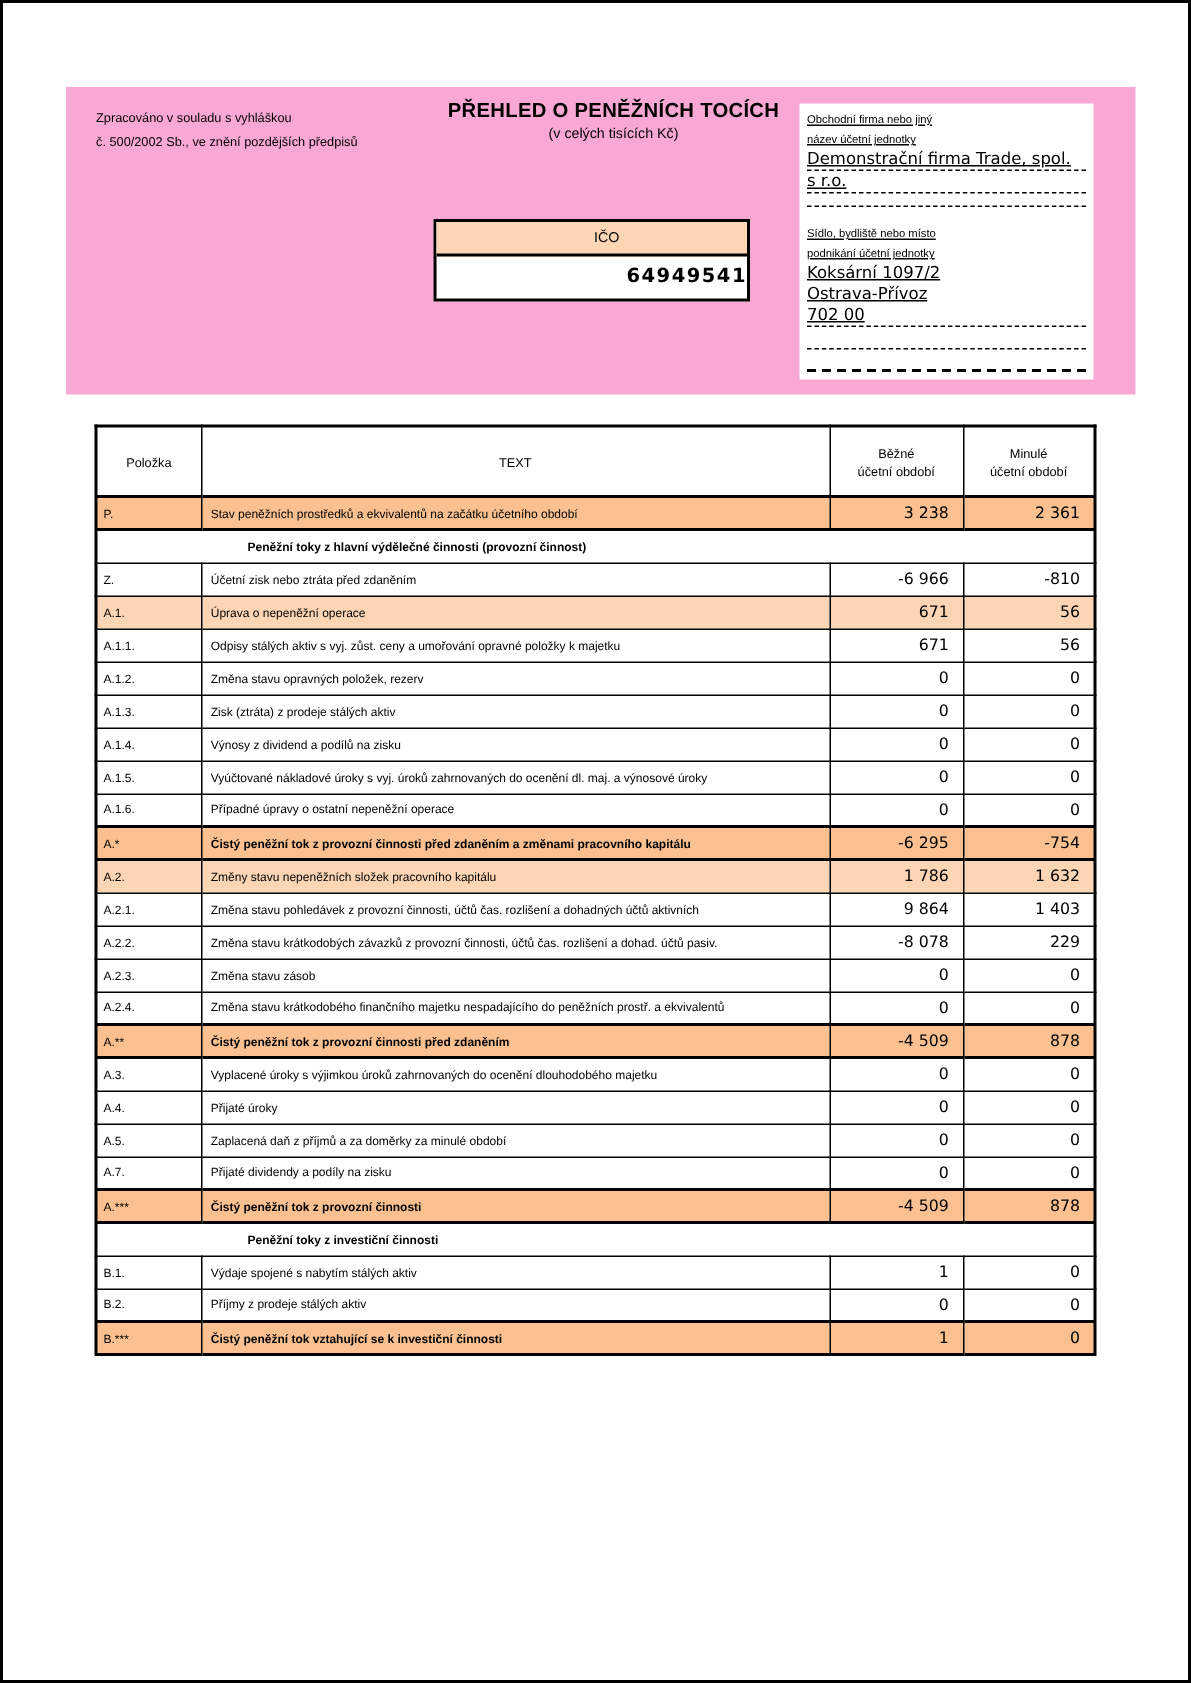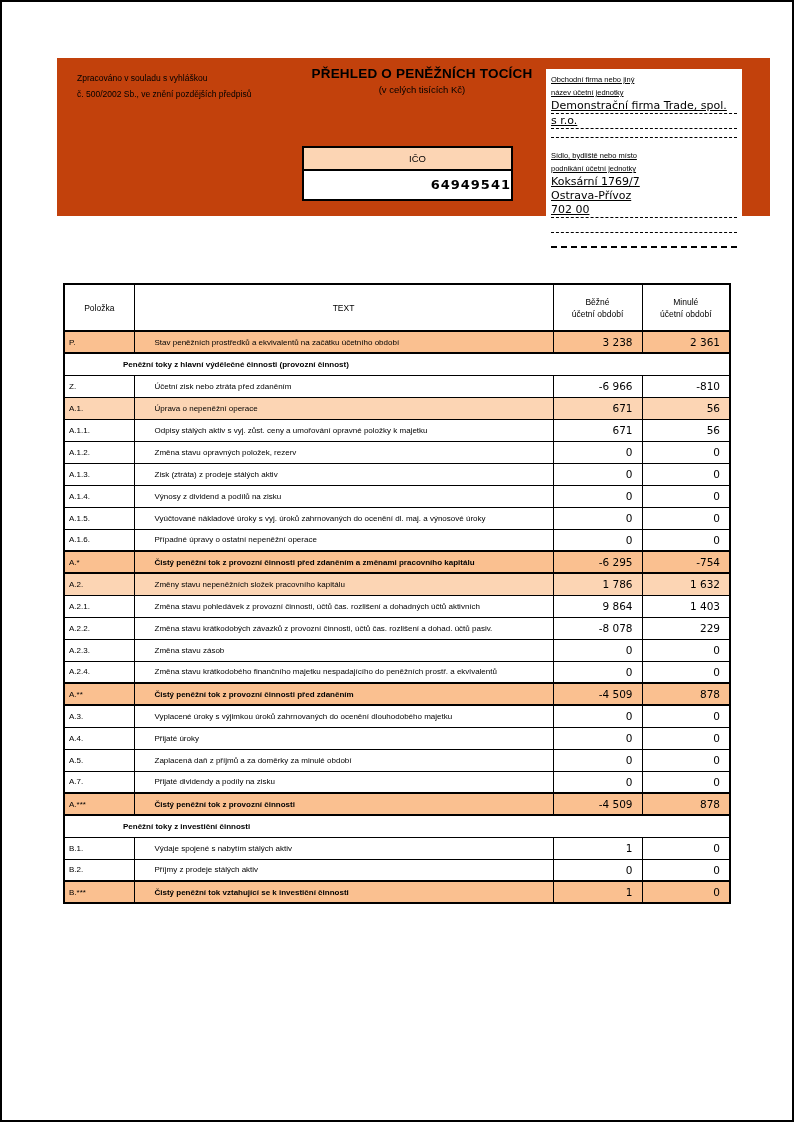--- a/index.html
+++ b/index.html
@@ -4,21 +4,21 @@
 <style>
   html,body { margin:0; padding:0; background:#fff; }
   .page {
     position:relative; width:794px; height:1122px;
     background:#ffffff; box-sizing:border-box;
     border:2px solid #000;
     font-family:"Liberation Sans", sans-serif;
     color:#000; overflow:hidden;
   }
   
-  .band { position:absolute; left:42px; top:56px; width:713px; height:158px; background:#c2410c;margin-left:13px; }
+  .band { position:absolute; left:42px; top:56px; width:713px; height:205px; background:#f9a8d4; }
   .note { position:absolute; left:20px; top:12px; width:230px; font-size:8.5px; line-height:16px; }
   .title-block { position:absolute; left:200px; top:8px; width:330px; text-align:center; }
   .title { font-size:13.5px; font-weight:bold; letter-spacing:0.2px; }
   .subtitle { font-size:9.5px; margin-top:3px; }
   .kedni { position:absolute; left:245px; top:55px; width:211px; height:23px; background:#fff; }
   .kedni-label { position:absolute; left:8px; top:4px; font-size:10px; }
   .kedni-value {
     position:absolute; left:52px; right:3px; top:1px; height:20px;
     border-bottom:2px dashed #000; text-align:center;
     font-family:"DejaVu Sans", sans-serif; font-weight:bold; font-size:11.5px;
@@ -43,29 +43,29 @@
   .cf-table col.c-text { width:419px; }
   .cf-table col.c-cur  { width:89px; }
   .cf-table col.c-prev { width:88px; }
   .cf-table th, .cf-table td { border:1px solid #000; box-sizing:border-box; }
   .cf-table th {
     height:47px; font-weight:normal; font-size:8.5px; line-height:12px;
     text-align:center; vertical-align:middle; border-bottom:2px solid #000;
   }
   .cf-table td { height:22px; vertical-align:middle; }
   .item-code-cell { font-size:8px; padding:0 0 0 4px; }
-  .text-cell { font-size:8px; padding:0 2px 0 20px; }
+  .text-cell { font-size:8px; padding:0 2px 0 6px; }
   .value-cell {
     font-family:"DejaVu Sans", sans-serif; font-size:10.5px;
     text-align:right; padding:0 9px 0 16px;
   }
   tr.row-total td { background:#FAC090; border-top:2px solid #000; border-bottom:2px solid #000; }
   tr.row-light td { background:#FCD5B4; }
   tr.bold .text-cell { font-weight:bold; }
-  td.section-cell { font-size:8px; font-weight:bold; padding-left:58px; background:#fff; }
+  td.section-cell { font-size:8px; font-weight:bold; padding-left:100px; background:#fff; }
 </style>
 </head>
 <body>
 
 <div class="page">
 
   <div class="band">
 
     <div class="note">
       <div>Zpracováno v souladu s vyhláškou</div>
@@ -85,21 +85,21 @@
 
     <div class="info-box">
       <div class="small-label">Obchodní firma nebo jiný</div>
       <div class="small-label">název účetní jednotky</div>
       <div class="fill-line dash">Demonstrační firma Trade, spol.</div>
       <div class="fill-line dash">s r.o.</div>
       <div class="spacer-sm dash"></div>
       <div class="spacer-md"></div>
       <div class="small-label">Sídlo, bydliště nebo místo</div>
       <div class="small-label">podnikání účetní jednotky</div>
-      <div class="fill-line">Koksární 1769/7</div>
+      <div class="fill-line">Koksární 1097/2</div>
       <div class="fill-line">Ostrava-Přívoz</div>
       <div class="fill-line dash">702 00</div>
       <div style="height:14px" class="dash"></div>
       <div style="height:13px" class="dash-bold"></div>
     </div>
 
   </div>
 
   <table class="cf-table">
     <colgroup>

